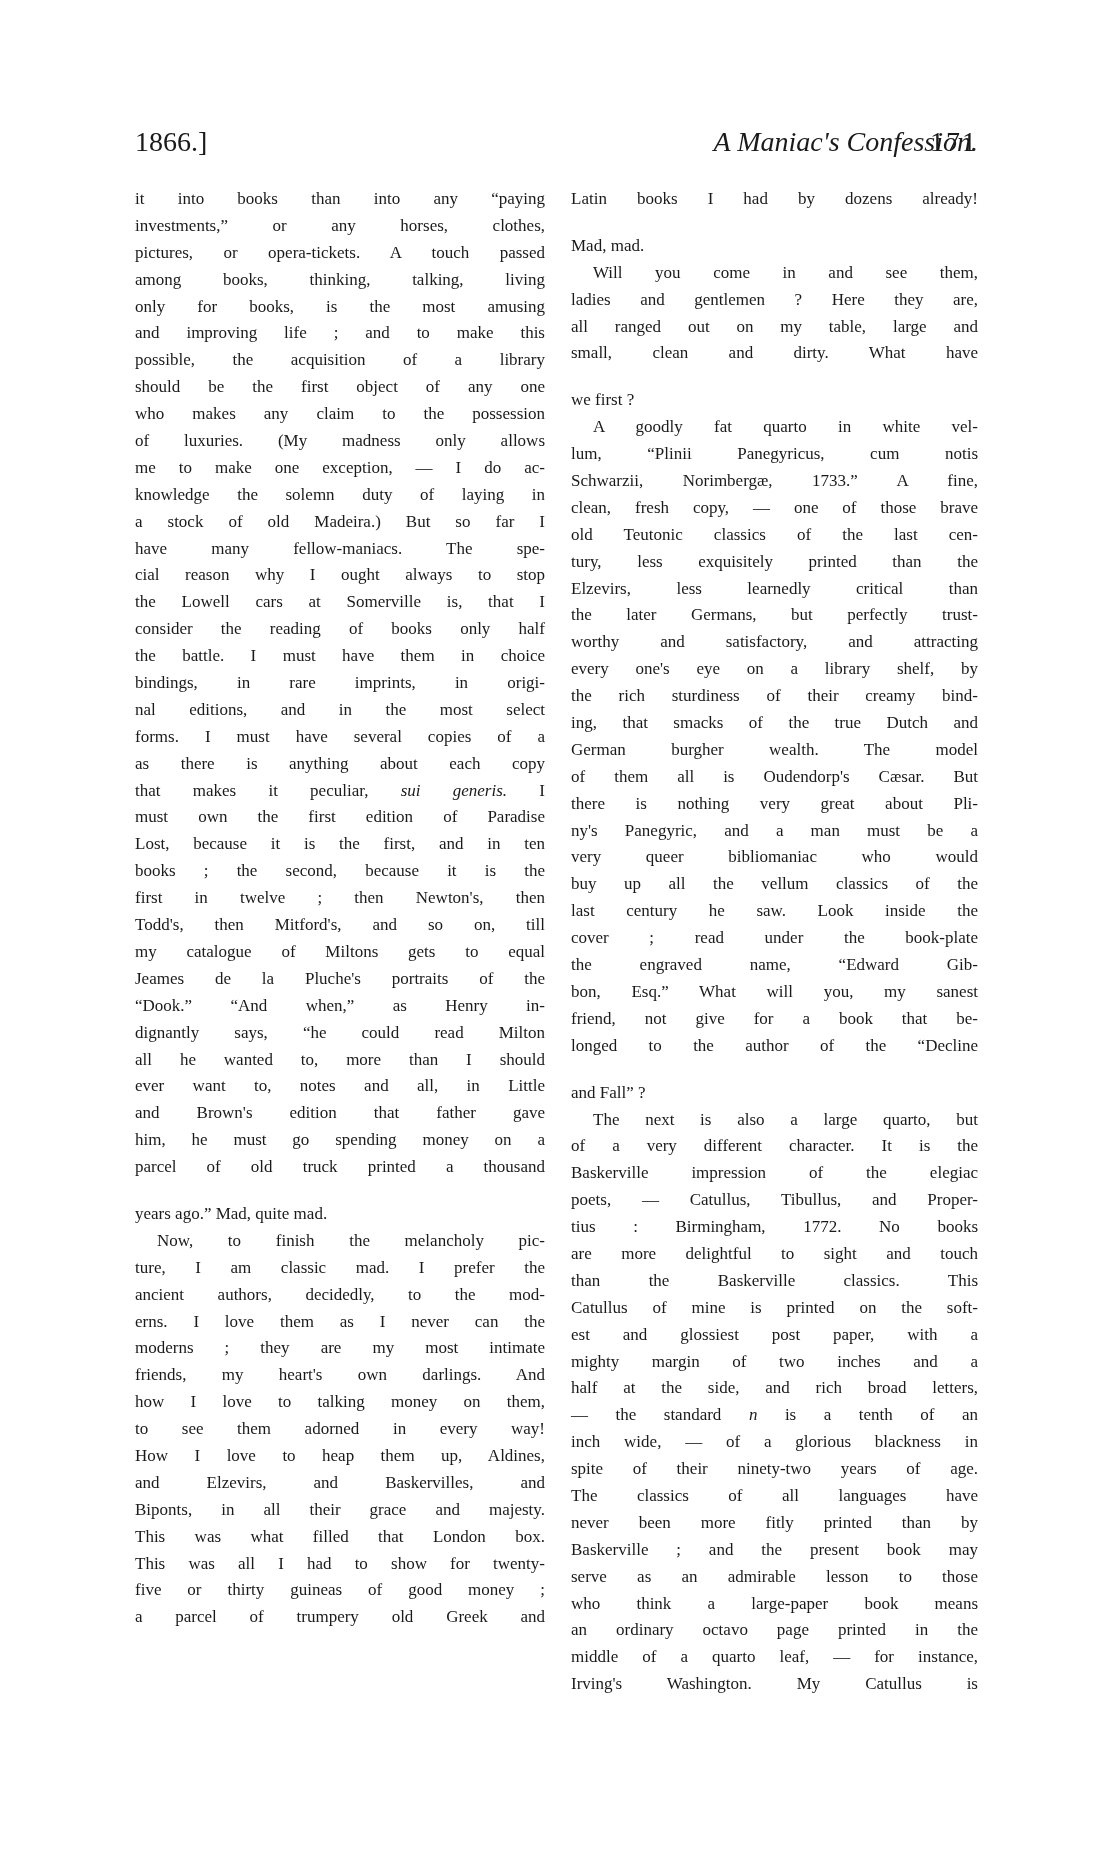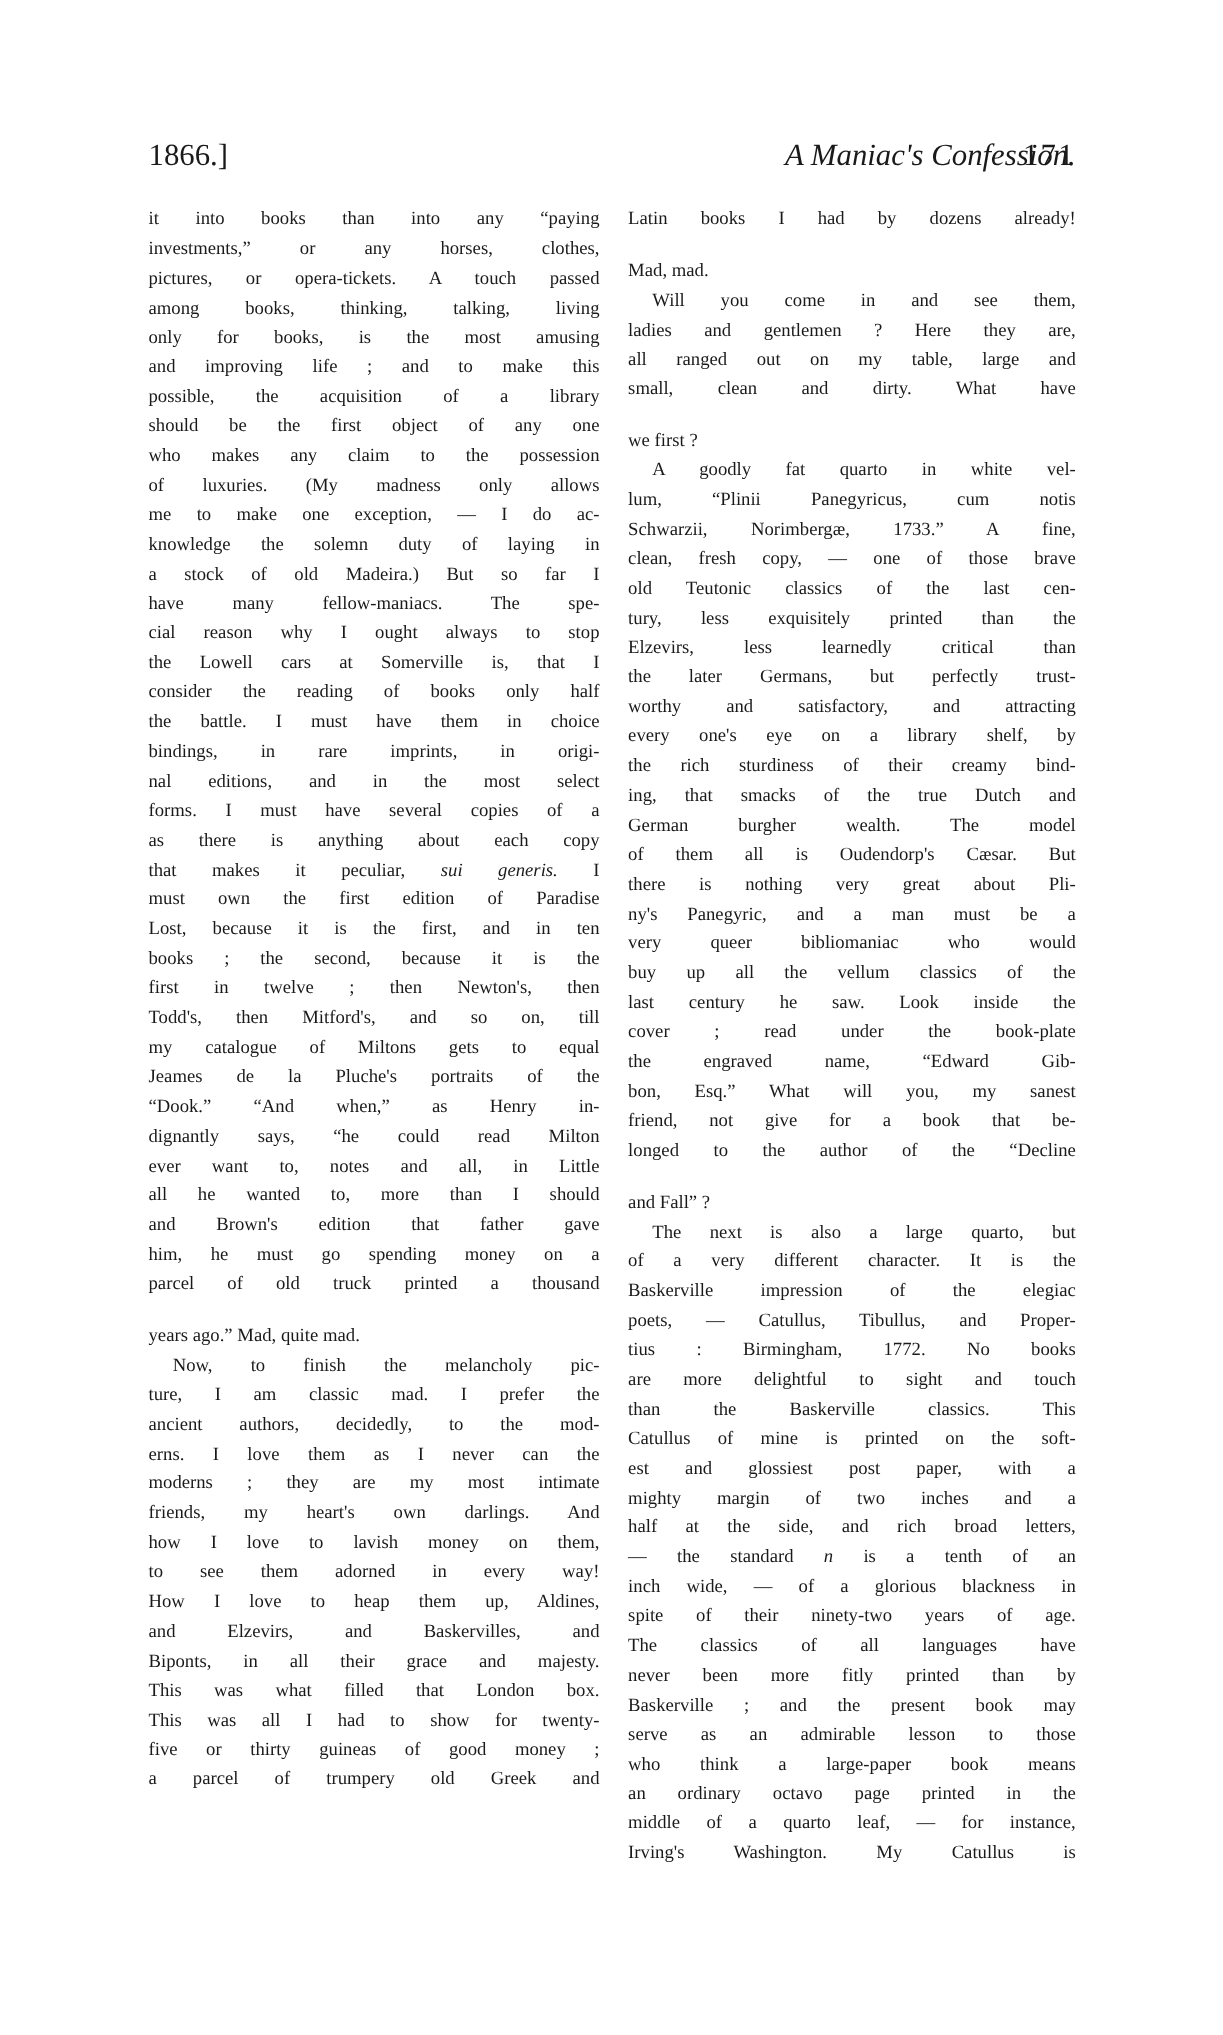--- a/index.html
+++ b/index.html
@@ -52,33 +52,33 @@
     <span class="line">that makes it peculiar, <span class="it">sui generis.</span>  I</span>
     <span class="line">must own the first edition of Paradise</span>
     <span class="line">Lost, because it is the first, and in ten</span>
     <span class="line">books ; the second, because it is the</span>
     <span class="line">first in twelve ; then Newton's, then</span>
     <span class="line">Todd's, then Mitford's, and so on, till</span>
     <span class="line">my catalogue of Miltons gets to equal</span>
     <span class="line">Jeames de la Pluche's portraits of the</span>
     <span class="line">“Dook.”  “And when,” as Henry in-</span>
     <span class="line">dignantly says, “he could read Milton</span>
+    <span class="line">all he wanted to, more than I should</span>
     <span class="line">ever want to, notes and all, in Little</span>
-    <span class="line">all he wanted to, more than I should</span>
     <span class="line">and Brown's edition that father gave</span>
     <span class="line">him, he must go spending money on a</span>
     <span class="line">parcel of old truck printed a thousand</span>
     <span class="line last">years ago.”  Mad, quite mad.</span>
     <span class="line indent">Now, to finish the melancholy pic-</span>
     <span class="line">ture, I am classic mad.  I prefer the</span>
     <span class="line">ancient authors, decidedly, to the mod-</span>
     <span class="line">erns.  I love them as I never can the</span>
     <span class="line">moderns ; they are my most intimate</span>
     <span class="line">friends, my heart's own darlings.  And</span>
-    <span class="line">how I love to lavish money on them,</span>
+    <span class="line">how I love to talking money on them,</span>
     <span class="line">to see them adorned in every way!</span>
     <span class="line">How I love to heap them up, Aldines,</span>
     <span class="line">and Elzevirs, and Baskervilles, and</span>
     <span class="line">Biponts, in all their grace and majesty.</span>
     <span class="line">This was what filled that London box.</span>
     <span class="line">This was all I had to show for twenty-</span>
     <span class="line">five or thirty guineas of good money ;</span>
     <span class="line">a parcel of trumpery old Greek and</span>
   </div>
 <div class="col right" id="right-col">

